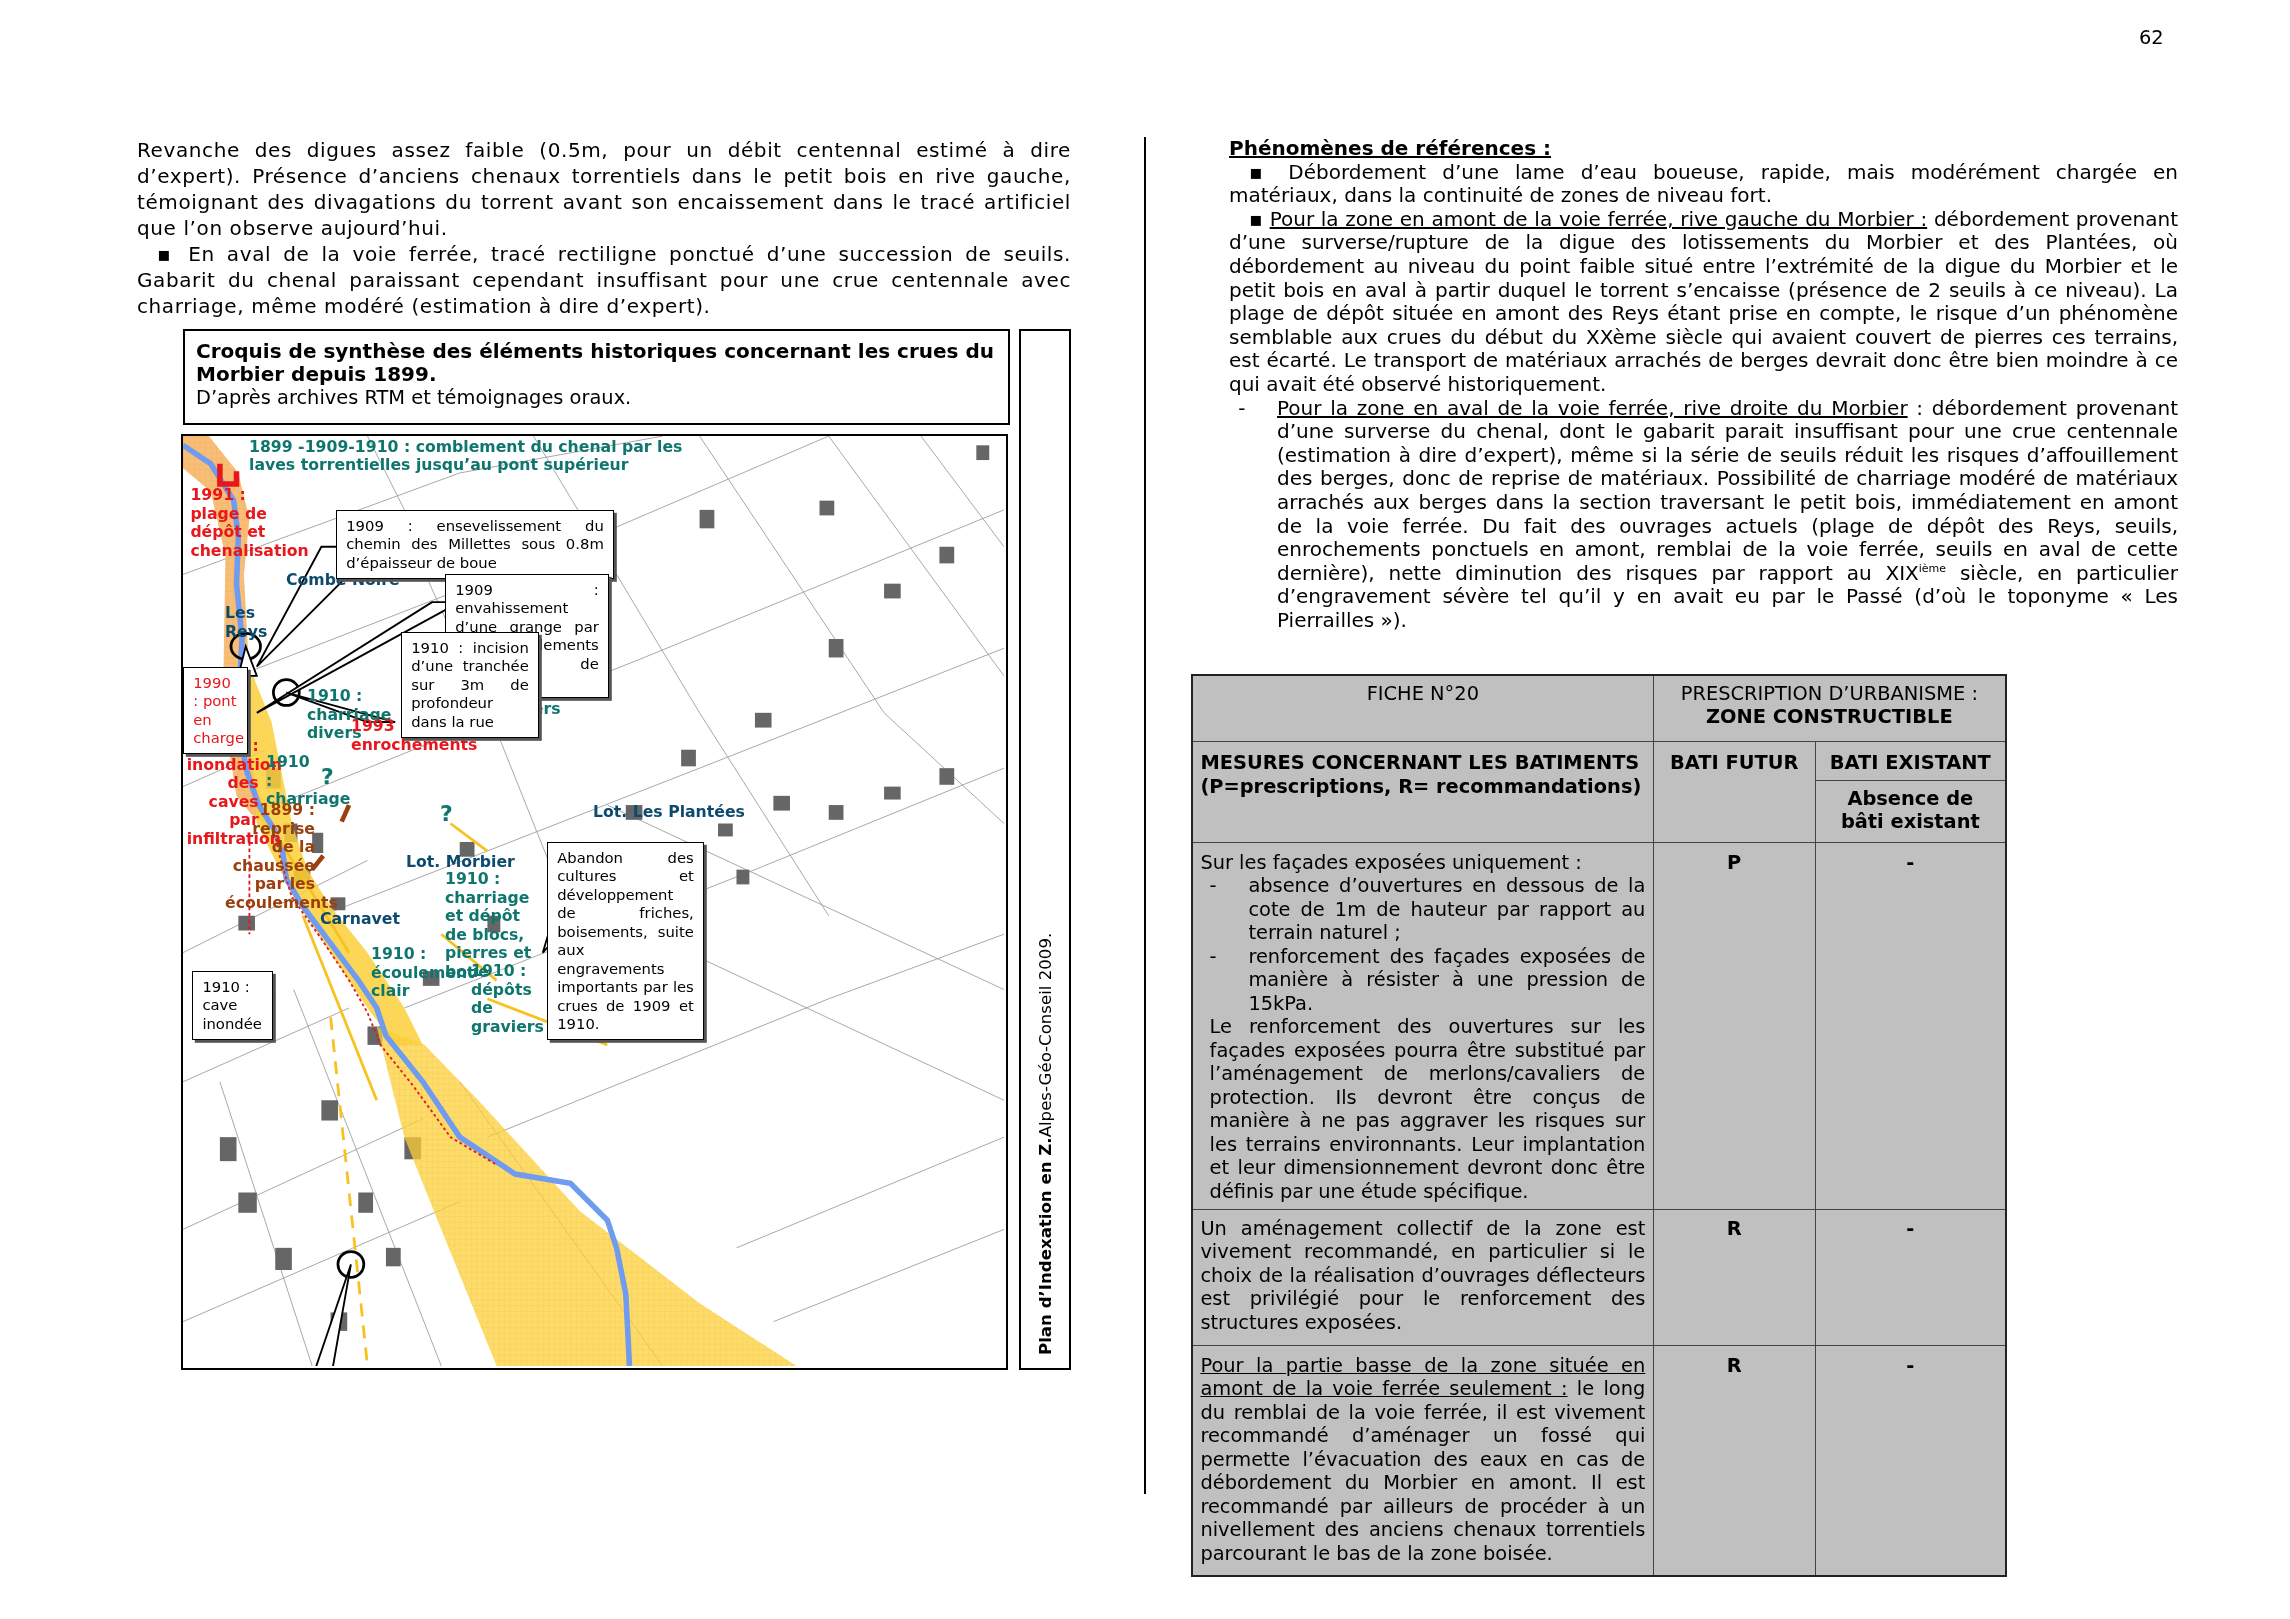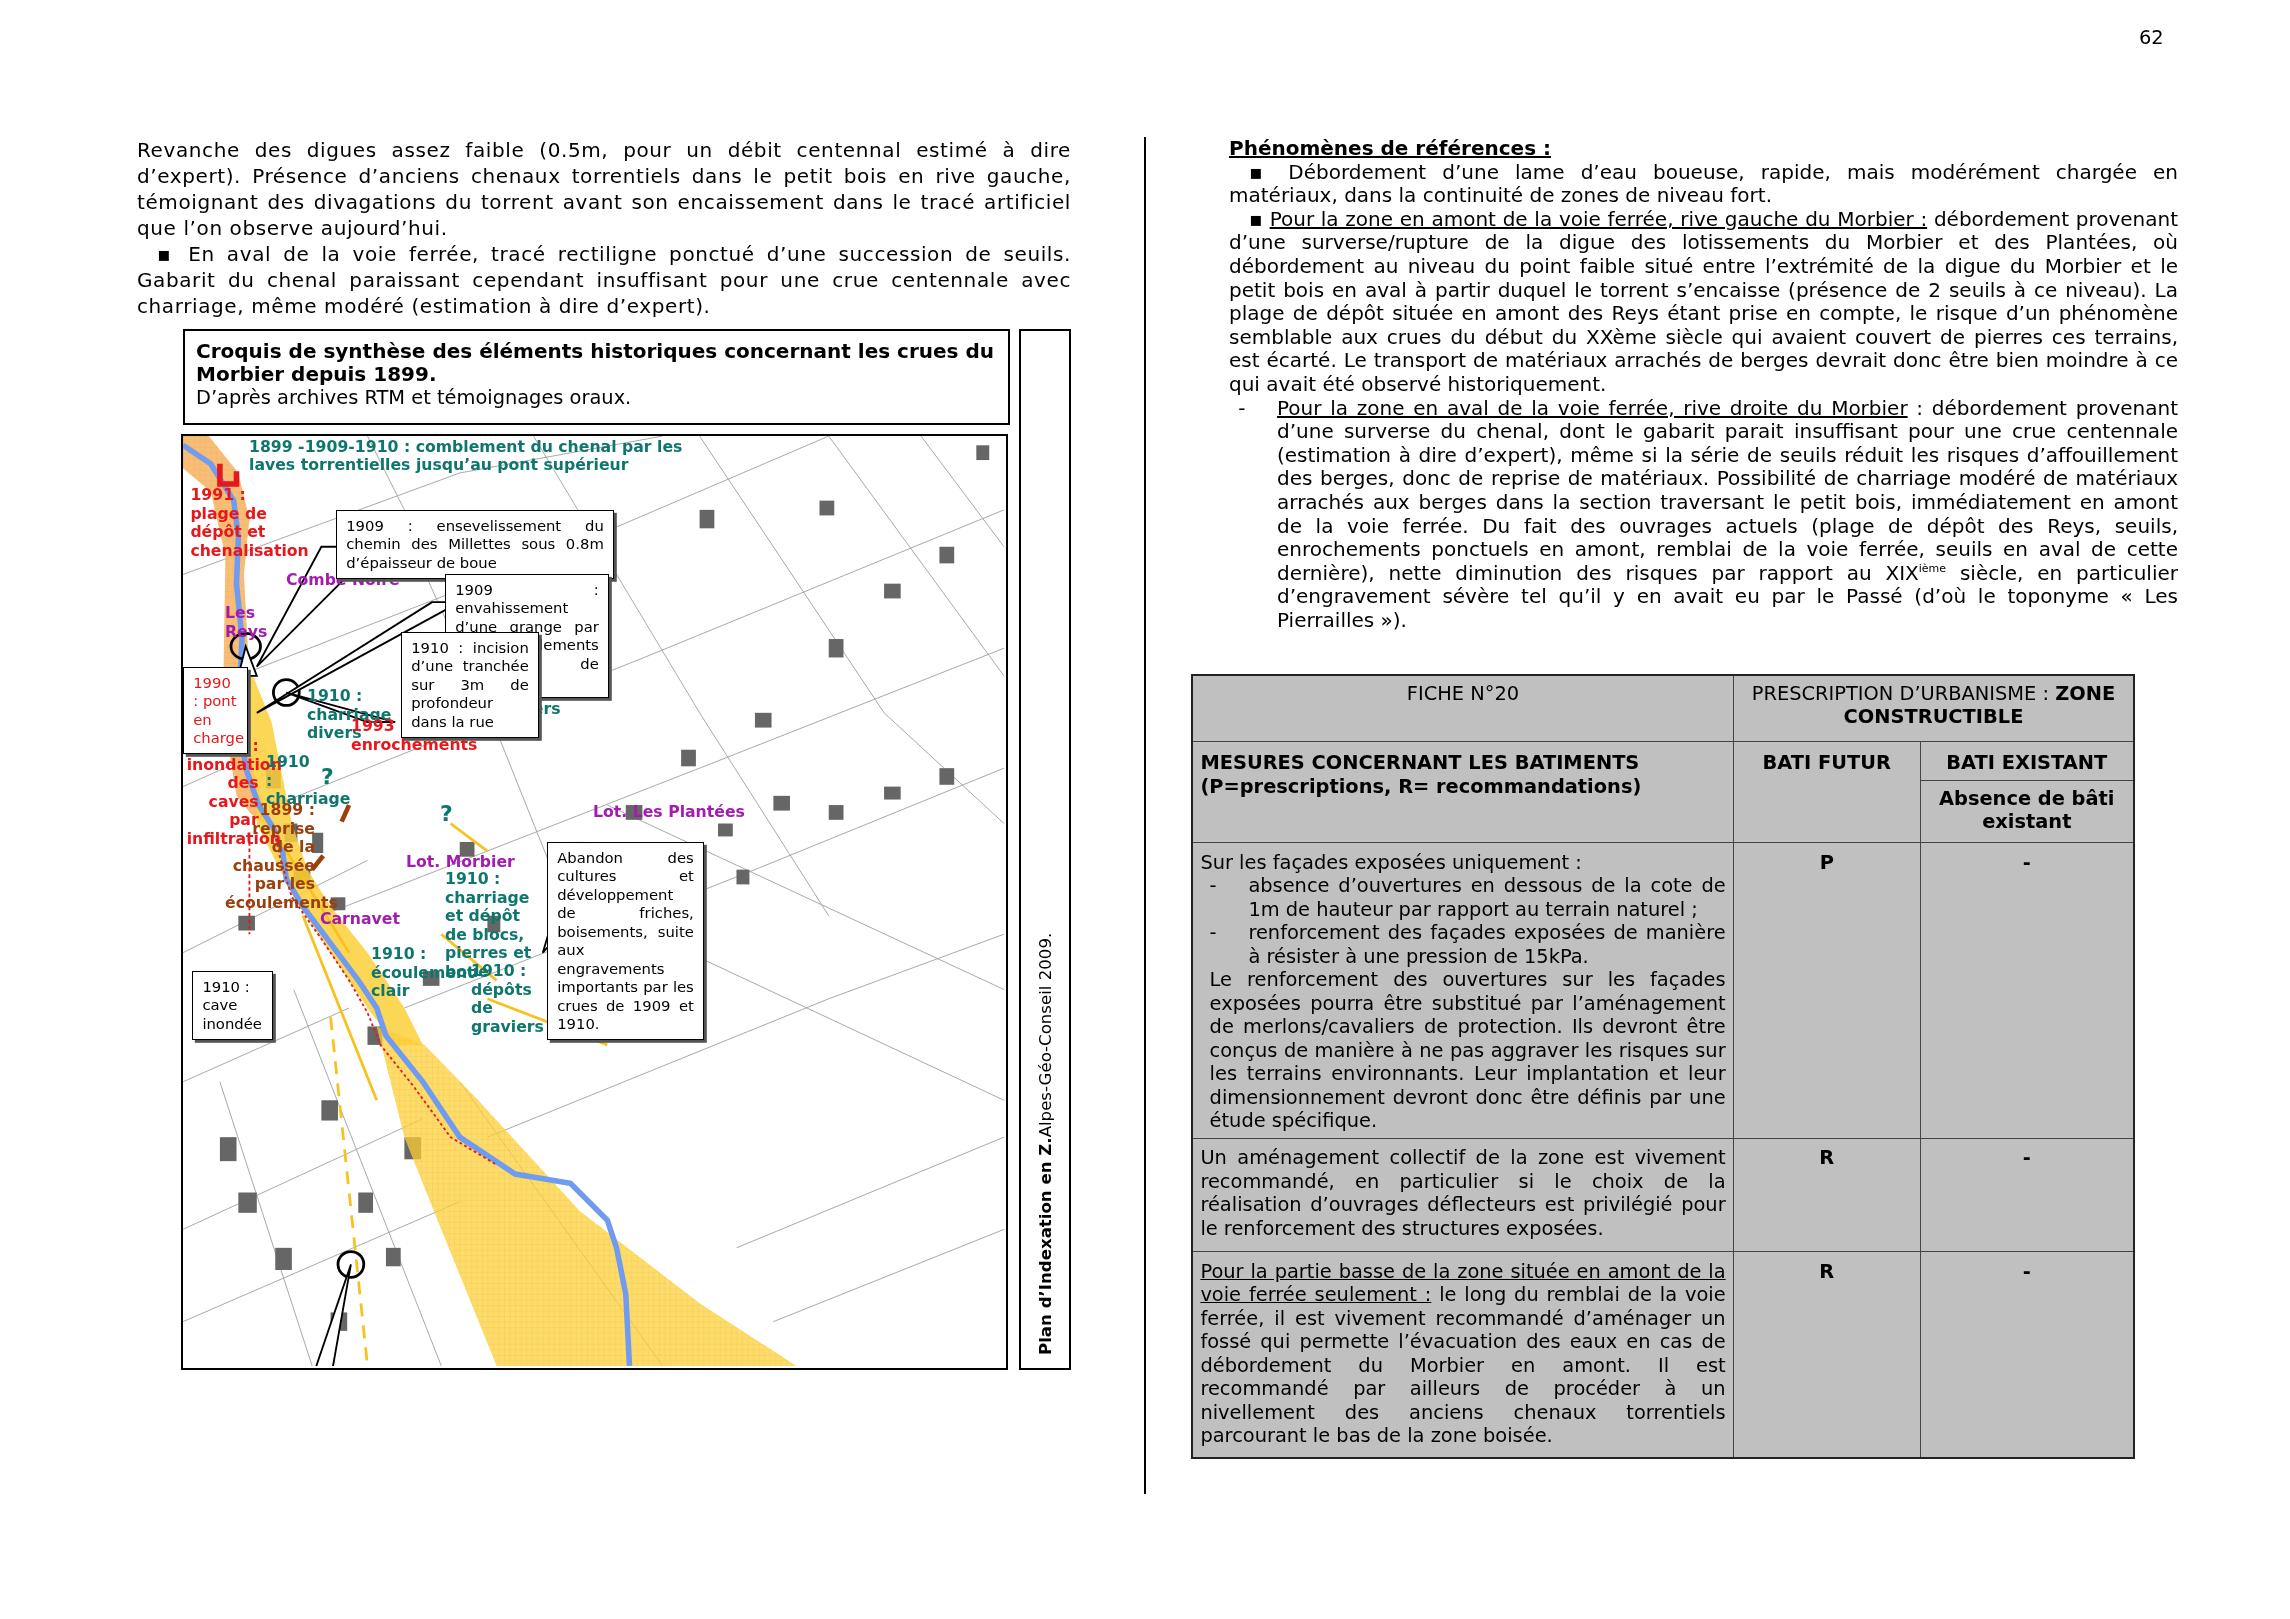--- a/index.html
+++ b/index.html
@@ -13,31 +13,31 @@
   .capbox b{font-size:20px;}
   .sidebox{position:absolute;left:1019px;top:329px;width:52px;height:1041px;border:2.8px solid #000;box-sizing:border-box;}
   .sidebox .vt{position:absolute;left:50%;bottom:13px;transform-origin:left bottom;transform:rotate(-90deg) translate(0,50%);white-space:nowrap;font-size:16.6px;width:0;}
   .sidebox .vt span{display:inline-block;}
   .map{position:absolute;left:181px;top:434px;width:827px;height:936px;border:2.8px solid #000;box-sizing:border-box;overflow:hidden;background:#fff;}
   .map svg{position:absolute;left:0;top:0;}
   .lbl{position:absolute;font-weight:bold;font-size:15.7px;line-height:18.5px;white-space:nowrap;}
   .or{color:#0f766e;}
   .rd{color:#e8171c;}
   .br{color:#9b3f0d;}
-  .bk{color:#a21caf;}
+  .bk{color:#0c4a6e;}
   .call{position:absolute;background:#fff;border:1.8px solid #000;box-shadow:2.8px 2.8px 0 #555;font-size:14.8px;line-height:18.5px;padding:5.5px 9.2px;text-align:justify;box-sizing:border-box;}
   .rightcol{position:absolute;left:1229px;top:137px;width:949px;font-size:20px;line-height:23.6px;text-align:justify;}
   .rightcol p{margin:0;}
   .u{text-decoration:underline;}
   .hd{font-weight:bold;text-decoration:underline;}
   .dash{display:flex;}
   .dash .m{width:48px;flex:none;padding-left:9.2px;box-sizing:border-box;}
   .dash .t{flex:1;}
   sup{font-size:11px;line-height:0;}
-  table.fiche{position:absolute;left:1191px;top:674px;width:944px;border-collapse:collapse;background:#c0c0c0;font-size:19.4px;line-height:23.5px;border:2.8px solid #222;}
+  table.fiche{position:absolute;left:1191px;top:674px;width:816px;border-collapse:collapse;background:#c0c0c0;font-size:19.4px;line-height:23.5px;border:2.8px solid #222;}
   table.fiche td{border:1.8px solid #444;vertical-align:top;padding:5.5px 7.4px;}
   .c{text-align:center;}
   .bd{font-weight:bold;}
   .just{text-align:justify;}
   .li{display:flex;}
   .li .m{width:48px;flex:none;padding-left:9.2px;box-sizing:border-box;}
   .li .t{flex:1;}
 </style>
 </head>
 <body>

